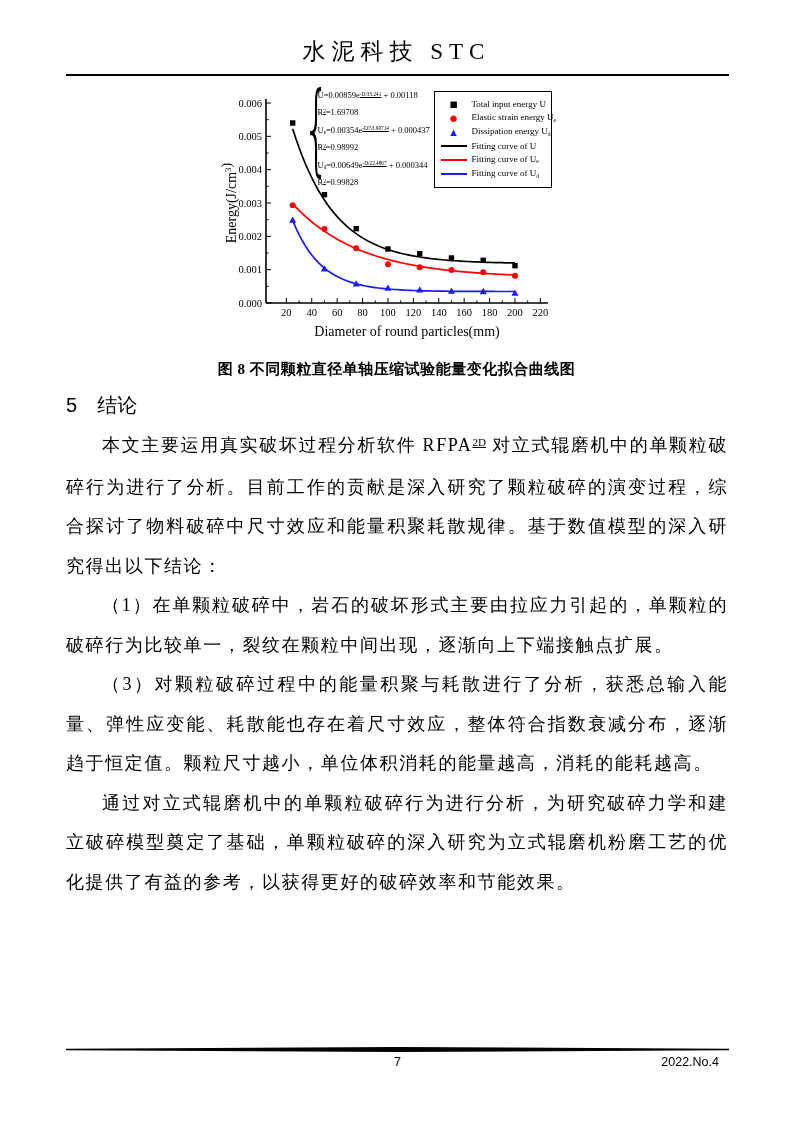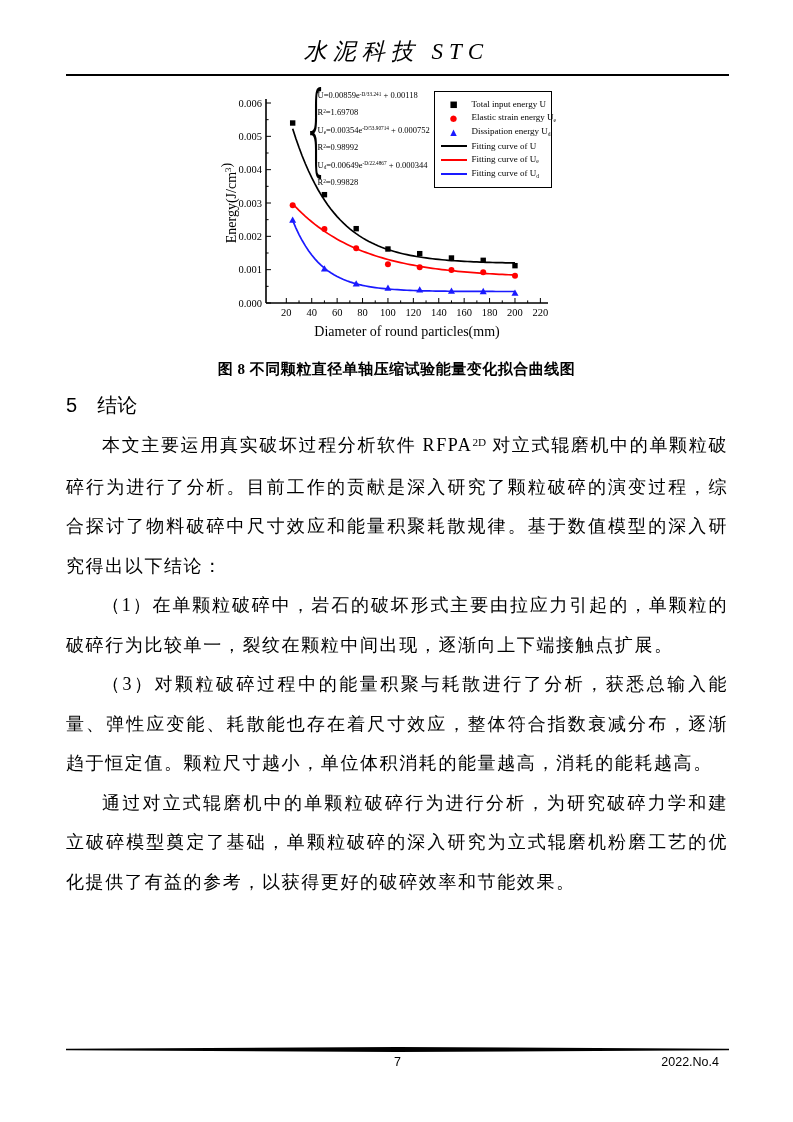--- a/index.html
+++ b/index.html
@@ -1,35 +1,35 @@
 <!DOCTYPE html>
 <html><head>
 <meta charset="utf-8">
 <style>
   html,body{margin:0;padding:0;background:#888;}
   .page{width:793px;height:1122px;background:#fff;margin:0 auto;position:relative;overflow:hidden;
         font-family:"Liberation Serif","DejaVu Serif",serif;color:#000;}
   
-  .journal-title{margin-top:36px;text-align:center;font-size:23px;letter-spacing:6px;font-weight:500;font-style:italic;}
+  .journal-title{margin-top:36px;text-align:center;font-size:23px;letter-spacing:6px;font-weight:500;}
   .header-rule{margin:7px 64px 0 66px;height:2px;background:#000;}
   
   .chart{position:relative;width:352px;height:262px;margin:9px auto 0;padding:0;}
   .chart svg{position:absolute;left:0;top:0;}
   .chart text{font-family:"Liberation Serif",serif;fill:#000;}
   .equations{position:absolute;left:94px;top:2px;width:140px;font-size:8.5px;line-height:16.4px;white-space:nowrap;}
   .brace{position:absolute;left:-12px;top:-8px;font-size:100px;line-height:100px;font-weight:100;
          transform:scaleX(0.42);transform-origin:left top;font-family:"DejaVu Sans",sans-serif;}
   .eq-lines{margin-left:3px;}
   .legend{position:absolute;left:213px;top:6px;width:118px;border:1.3px solid #000;background:#fff;
           padding:6px 4px 6px 6px;font-size:9px;line-height:13.2px;box-sizing:border-box;}
   .lg-row{display:flex;align-items:center;}
   .lg-mk{display:inline-block;width:26px;text-align:center;font-family:"DejaVu Sans",sans-serif;font-size:8.5px;flex:0 0 26px;}
   .lg-line{display:inline-block;width:26px;height:2px;flex:0 0 26px;}
   .lg-lb{margin-left:5px;white-space:nowrap;}
-  sup{font-size:0.62em;vertical-align:baseline;position:relative;top:-0.45em;letter-spacing:0;}
+  sup{font-size:0.62em;vertical-align:baseline;position:relative;top:-0.45em;letter-spacing:0;text-decoration:underline;}
   sub{font-size:0.62em;vertical-align:baseline;position:relative;top:0.28em;letter-spacing:0;}
   
   .caption{text-align:center;font-weight:bold;font-size:15px;margin-top:13px;letter-spacing:0.5px;}
   .content{margin:0 65px 0 66px;}
   .heading{font-size:20px;font-weight:normal;margin:13px 0 4px;font-family:"Liberation Sans","DejaVu Sans",sans-serif;}
   .heading .sec-no{margin-right:20px;}
   .content p{margin:0;font-size:18px;line-height:39.5px;letter-spacing:1.6px;text-align:justify;text-indent:2em;}
   .content p:first-of-type{margin-top:7px;}
   
   .footer{position:absolute;left:66px;right:64px;top:1047px;}
@@ -132,21 +132,21 @@
         <path d="M262.21621621621625 202.83333333333334L265.71621621621625 209.13333333333335L258.71621621621625 209.13333333333335Z" fill="#1a1aff"></path>
         <path d="M293.97297297297297 204.5L297.47297297297297 210.8L290.47297297297297 210.8Z" fill="#1a1aff"></path>
         <text x="186" y="251" text-anchor="middle" font-size="14">Diameter of round particles(mm)</text>
         <text transform="rotate(-90 11 118)" x="11" y="122" text-anchor="middle" font-size="14"><tspan>Energy(J/cm</tspan><tspan dy="-5" font-size="9">3</tspan><tspan dy="5"></tspan><tspan>)</tspan></text>
       </svg>
     <div class="equations">
       <span class="brace">{</span>
       <div class="eq-lines">
           <div><span>U=0.00859e</span><sup>-D/33.241</sup><span> + 0.00118</span></div>
           <div><span>R</span><sup>2</sup><span>=1.69708</span></div>
-          <div><span>U</span><sub>e</sub><span>=0.00354e</span><sup>-D/53.90714</sup><span> + 0.000752</span></div>
+          <div><span>U</span><sub>e</sub><span>=0.00354e</span><sup>-D/53.90714</sup><span> + 0.000437</span></div>
           <div><span>R</span><sup>2</sup><span>=0.98992</span></div>
           <div><span>U</span><sub>d</sub><span>=0.00649e</span><sup>-D/22.4867</sup><span> + 0.000344</span></div>
           <div><span>R</span><sup>2</sup><span>=0.99828</span></div>
         </div>
     </div>
     <div class="legend">
         <div class="lg-row">
           <span class="lg-mk" style="color: rgb(0, 0, 0);">■</span>
           <span class="lg-lb"><span>Total input energy U</span></span>
         </div>

